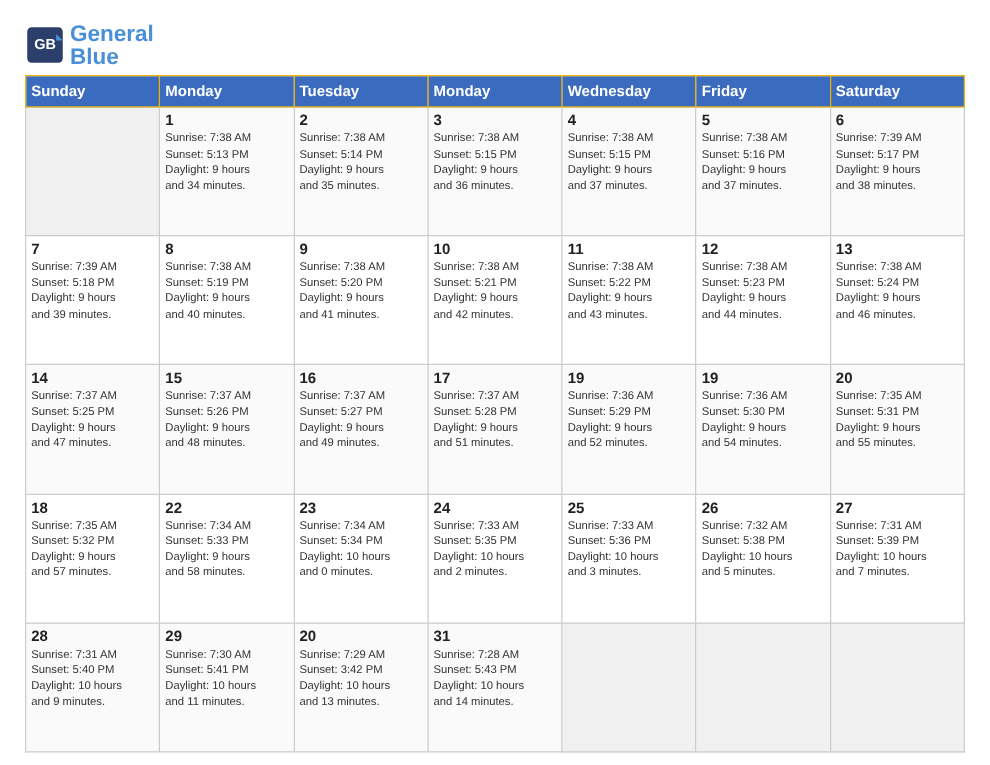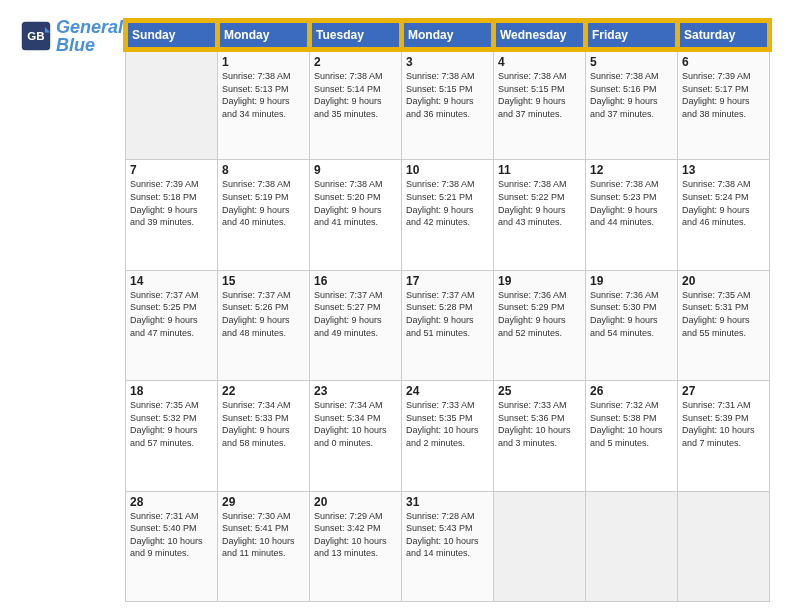--- a/index.html
+++ b/index.html
@@ -8,42 +8,41 @@
       background: #fff;
       width: 792px;
       height: 612px;
       overflow: hidden;
     }
     .page {
       width: 792px;
       height: 612px;
       padding: 18px 20px 10px 20px;
       display: flex;
-      flex-direction: row;
+      flex-direction: column;
     }
     .header-row {
       display: flex;
       justify-content: space-between;
       align-items: flex-start;
       margin-bottom: 6px;
     }
     .logo {
       display: flex;
       align-items: center;
       gap: 4px;
     }
     .logo-text {
       font-size: 18px;
       font-weight: bold;
       color: #2c3e6b;
       line-height: 1;
     }
     .logo-text span {
       color: #4a90d9;
-      font-style: italic;
     }
     .logo-icon {
       width: 32px;
       height: 32px;
     }
     .title-block {
       text-align: right;
     }
     .month-title {
       font-size: 32px;
@@ -60,21 +59,21 @@
       flex: 1;
       table-layout: fixed;
     }
     .calendar th {
       background: #3a6bbf;
       color: #fff;
       font-size: 12px;
       font-weight: bold;
       padding: 5px 4px;
       text-align: left;
-      border: 5px solid #eab308;
+      border: 1px solid #eab308;
     }
     .calendar td {
       border: 1px solid #ccc;
       vertical-align: top;
       padding: 3px 4px;
       font-size: 9.5px;
       color: #333;
       background: #fff;
       height: 88px;
     }

